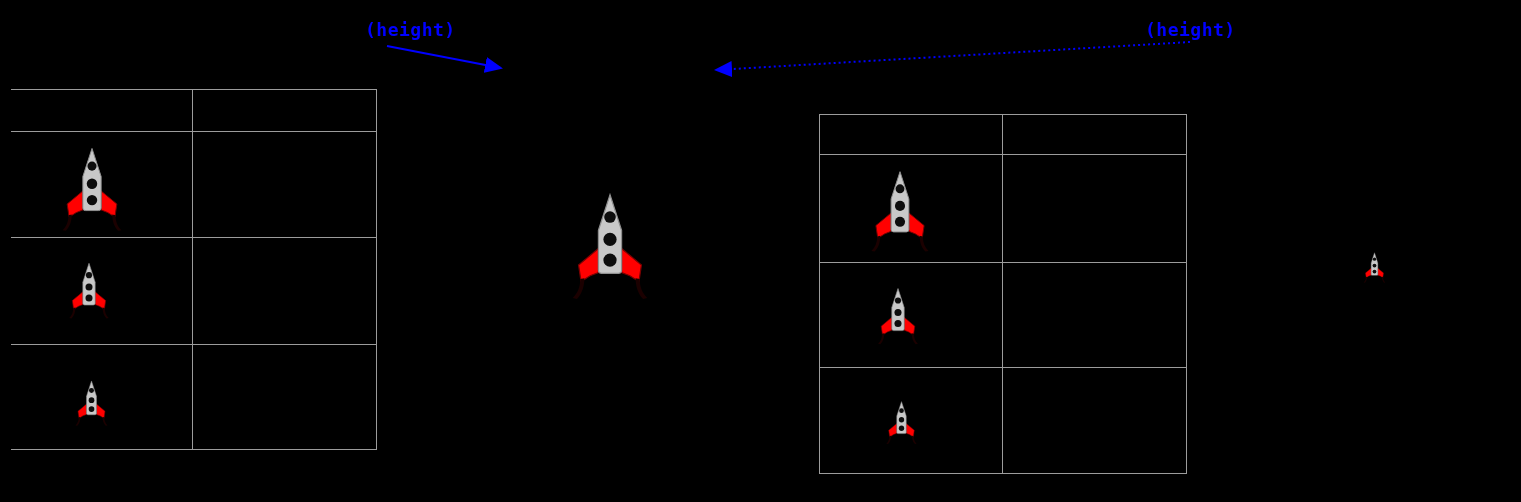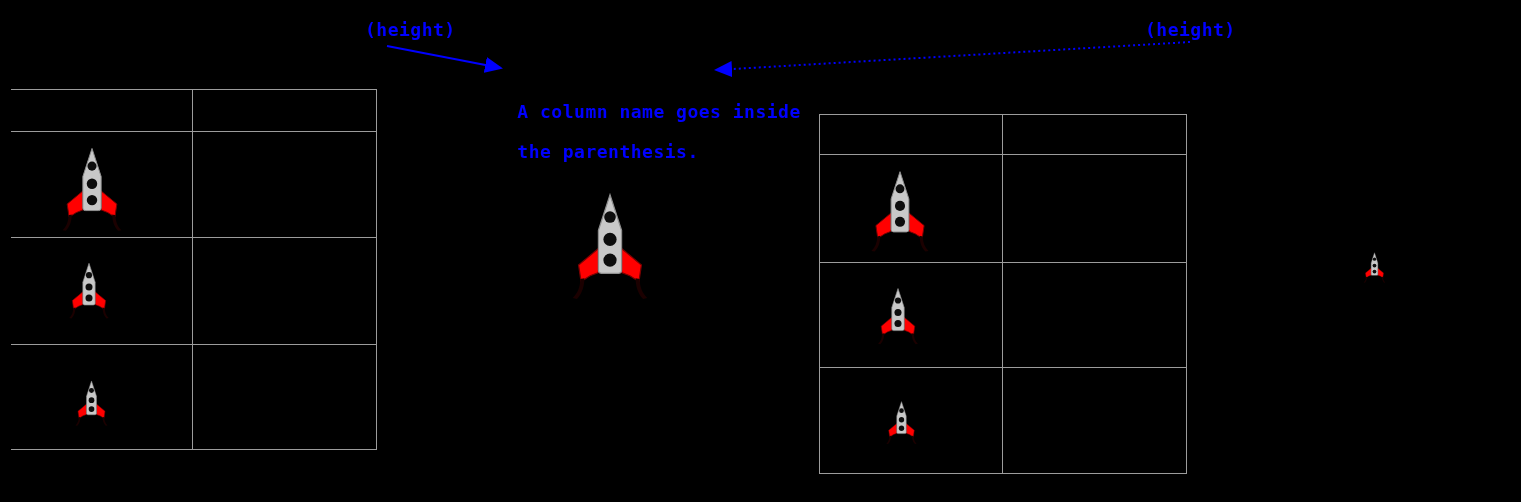--- a/index.html
+++ b/index.html
@@ -87,24 +87,20 @@
         <circle cx="52" cy="30" r="7" fill="var(--porthole)"></circle>
         <circle cx="52" cy="57" r="8" fill="var(--porthole)"></circle>
         <circle cx="52" cy="82" r="8" fill="var(--porthole)"></circle>
       </g>
     </defs>
   </svg>
 
   <div class="height-label left">(height)</div>
   <div class="height-label right">(height)</div>
 
-  <div class="note">
-    <span>A column name goes inside</span><br>
-    <span>the parenthesis.</span>
-  </div>
 
   <svg class="arrow-layer" width="1521" height="502">
     <defs>
       <marker id="arrowhead" markerWidth="10" markerHeight="8" refX="8" refY="4" orient="auto">
         <path d="M0,0 L9,4 L0,8 Z" fill="var(--blue)"></path>
       </marker>
     </defs>
     <line x1="387" y1="46" x2="501" y2="68" stroke="var(--blue)" stroke-width="2" marker-end="url(#arrowhead)"></line>
     <line x1="1190" y1="42" x2="716" y2="70" stroke="var(--blue)" stroke-width="2" stroke-dasharray="2 3" marker-end="url(#arrowhead)"></line>
   </svg>

